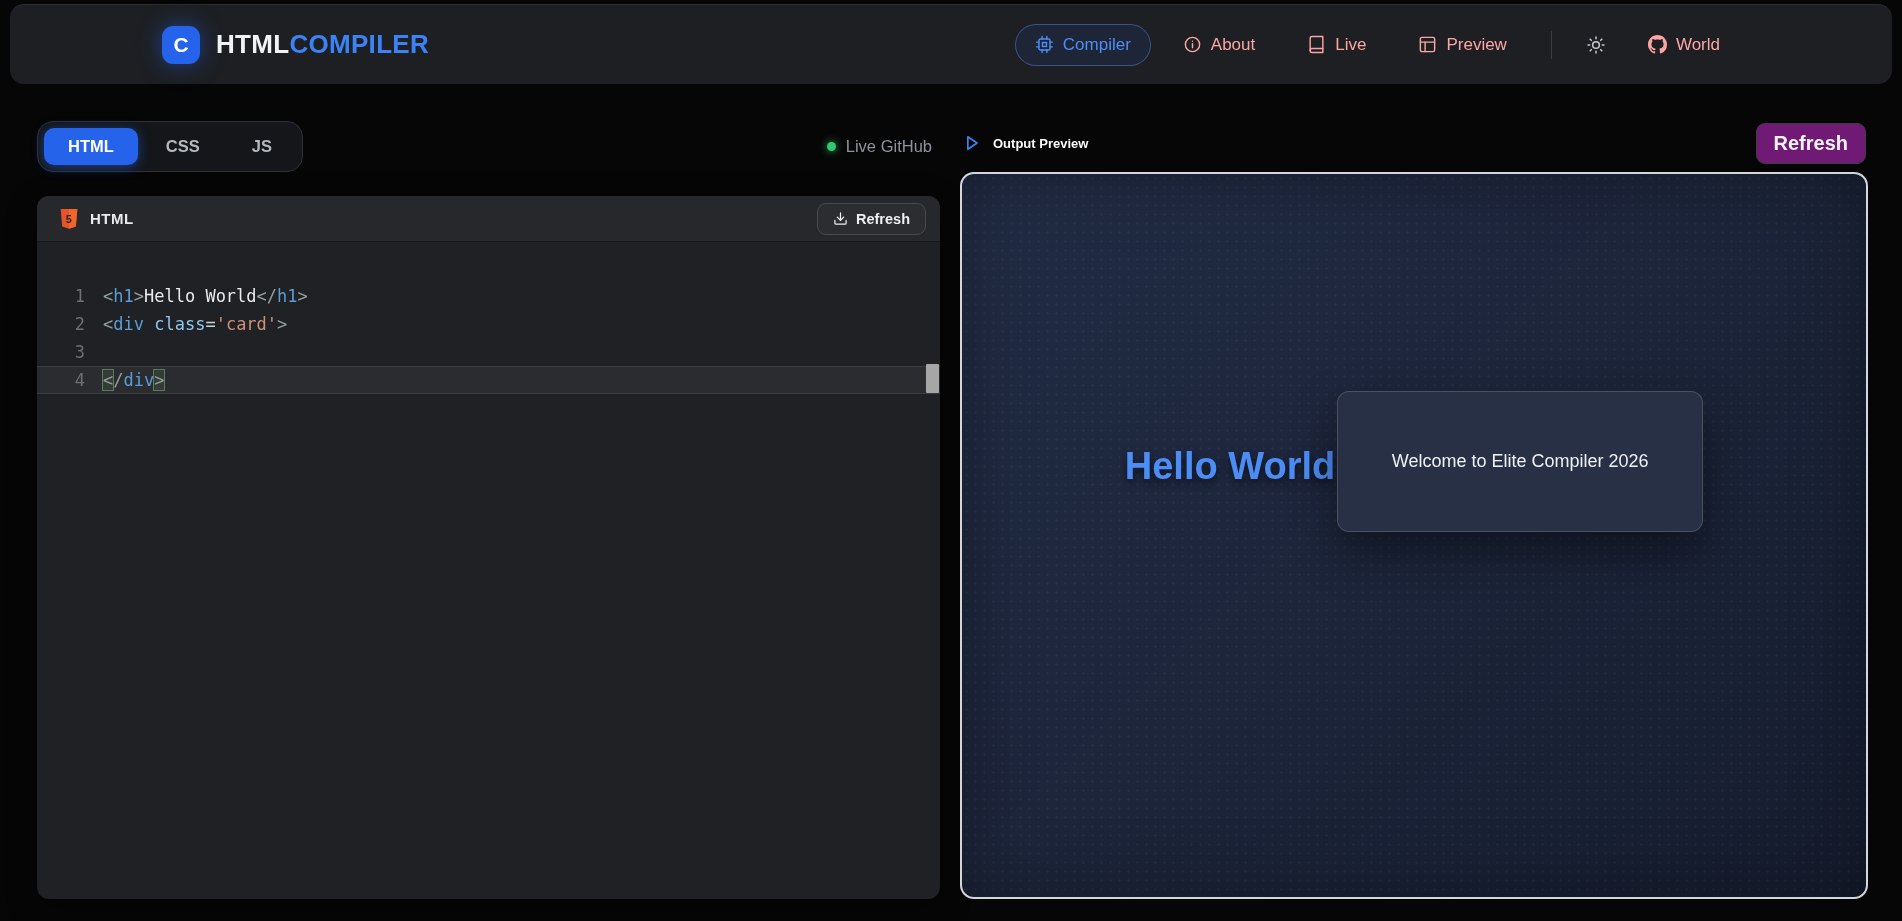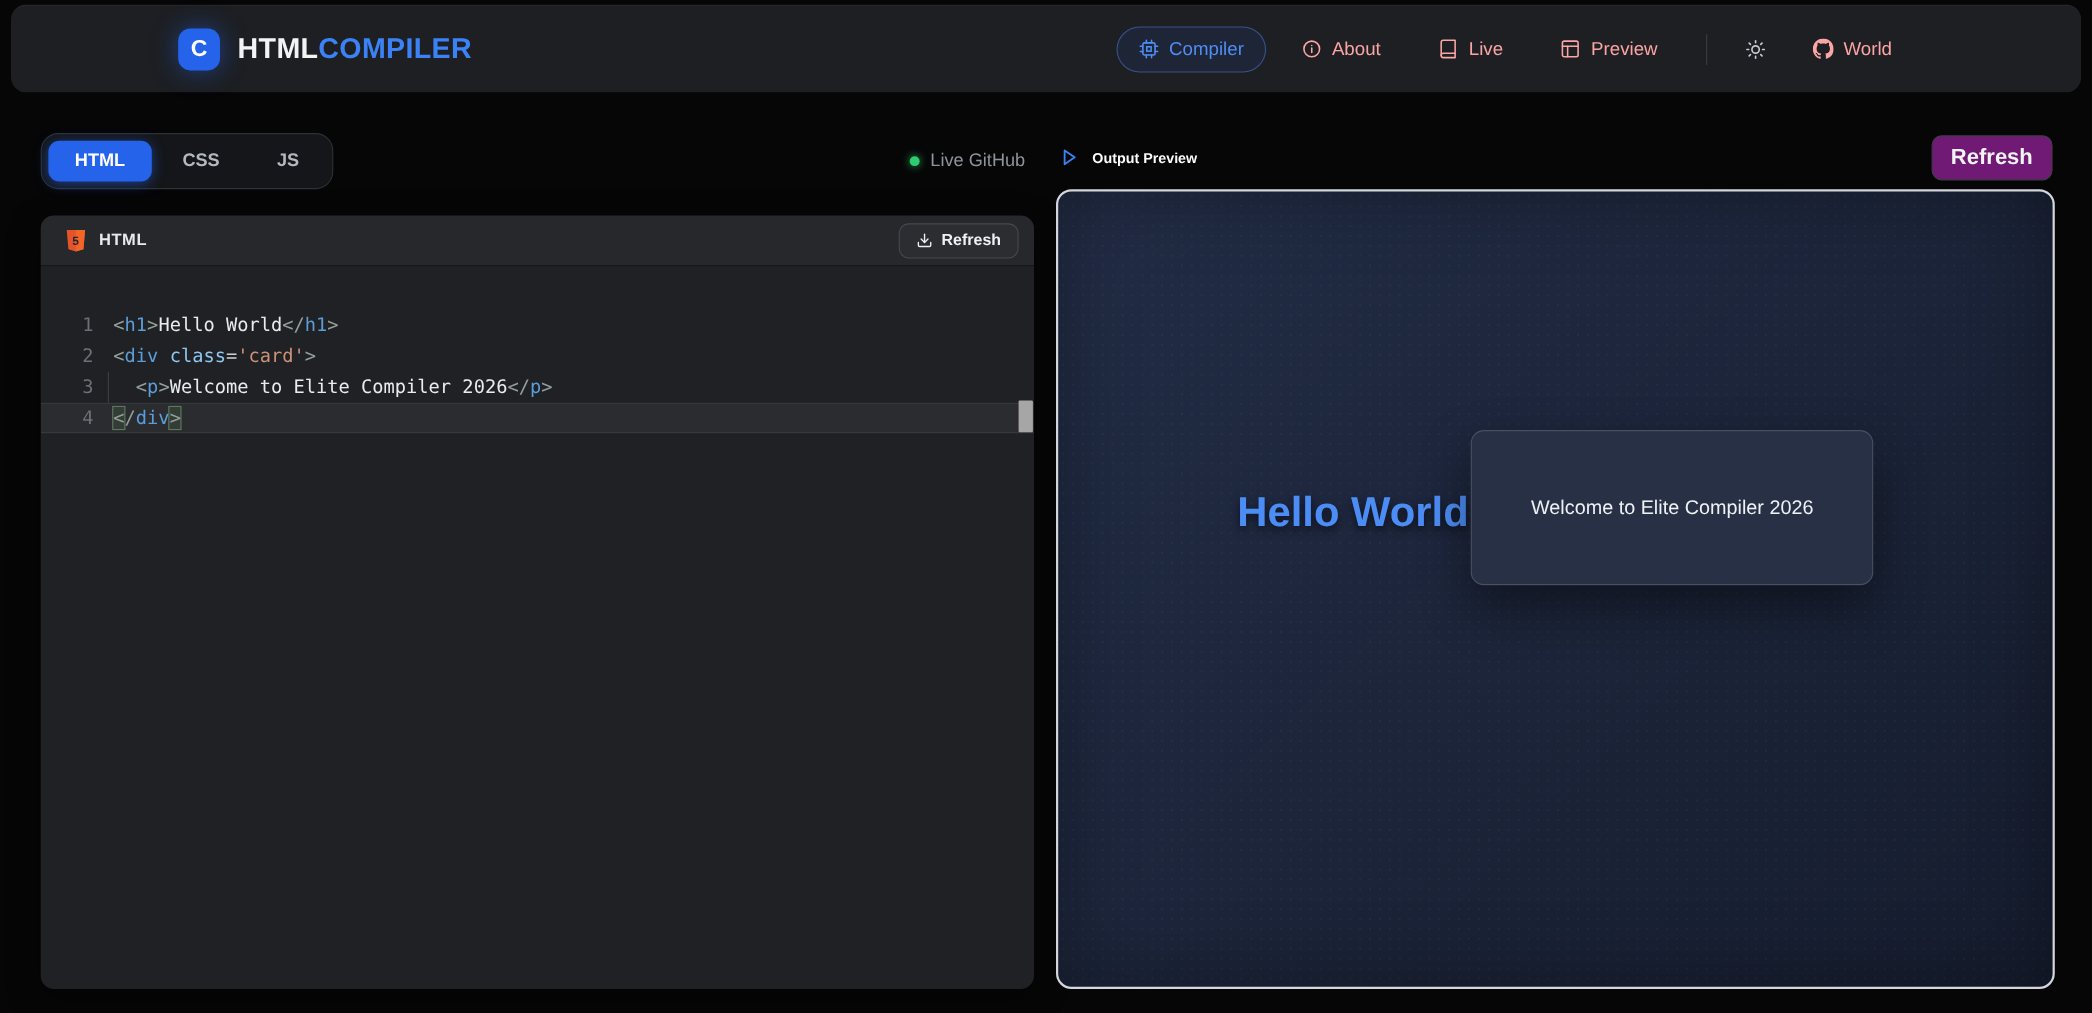--- a/index.html
+++ b/index.html
@@ -234,21 +234,21 @@
               <line x1="12" y1="15" x2="12" y2="3"></line>
           </svg>
           <span>Refresh</span>
         </button>
       </div>
 
       <div class="editor-body">
         <div>
             <div class="code-line"><div class="gutter">1</div><div class="code"><span class="tk-p">&lt;</span><span class="tk-t">h1</span><span class="tk-p">&gt;</span><span class="tk-x">Hello World</span><span class="tk-p">&lt;/</span><span class="tk-t">h1</span><span class="tk-p">&gt;</span></div></div>
             <div class="code-line"><div class="gutter">2</div><div class="code"><span class="tk-p">&lt;</span><span class="tk-t">div</span><span class="tk-x"> </span><span class="tk-a">class</span><span class="tk-e">=</span><span class="tk-s">'card'</span><span class="tk-p">&gt;</span></div></div>
-            <div class="code-line"><div class="gutter">3</div><div class="code guide"><span class="tk-x">  </span><span class="tk-p">&lt;</span><span class="tk-t">p</span><span class="tk-p">&gt;</span><span class="tk-x">Welcome to Elite Compiler 2026</span><span class="tk-p">&lt;/</span><span class="tk-t">p</span><span class="tk-p">&gt;</span></div></div>
+            <div class="code-line"><div class="gutter">3</div></div>
             <div class="code-line active"><div class="gutter">4</div><div class="code"><span class="tk-p box">&lt;</span><span class="tk-p">/</span><span class="tk-t">div</span><span class="tk-p box">&gt;</span></div></div>
           </div>
         <div class="scroll-thumb"></div>
       </div>
     </div>
   </section>
 
   <section class="right-col">
     <div class="output-header">
       <div class="output-title">

